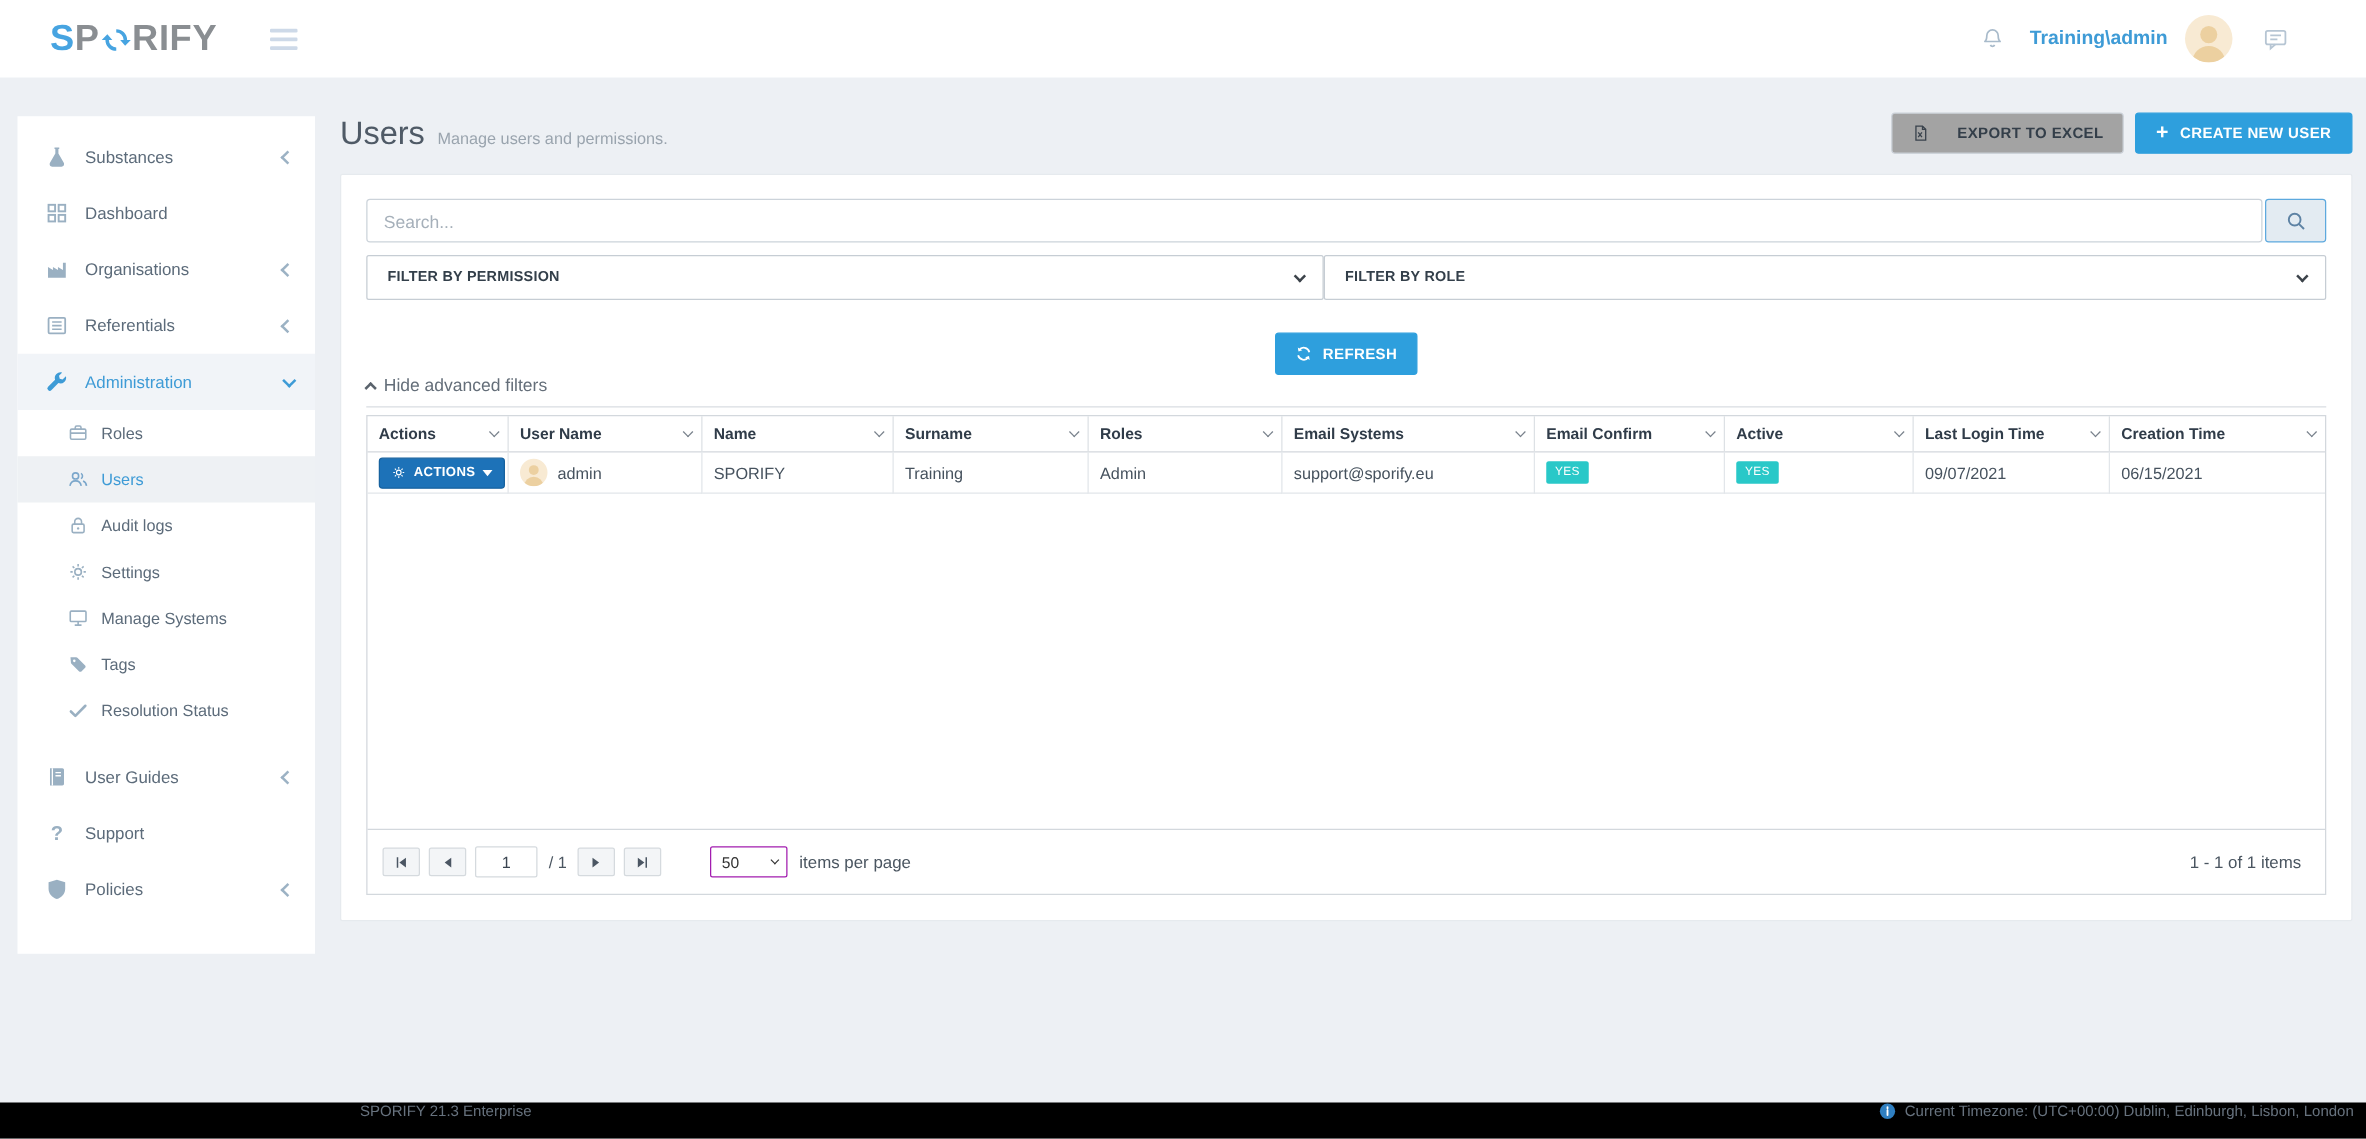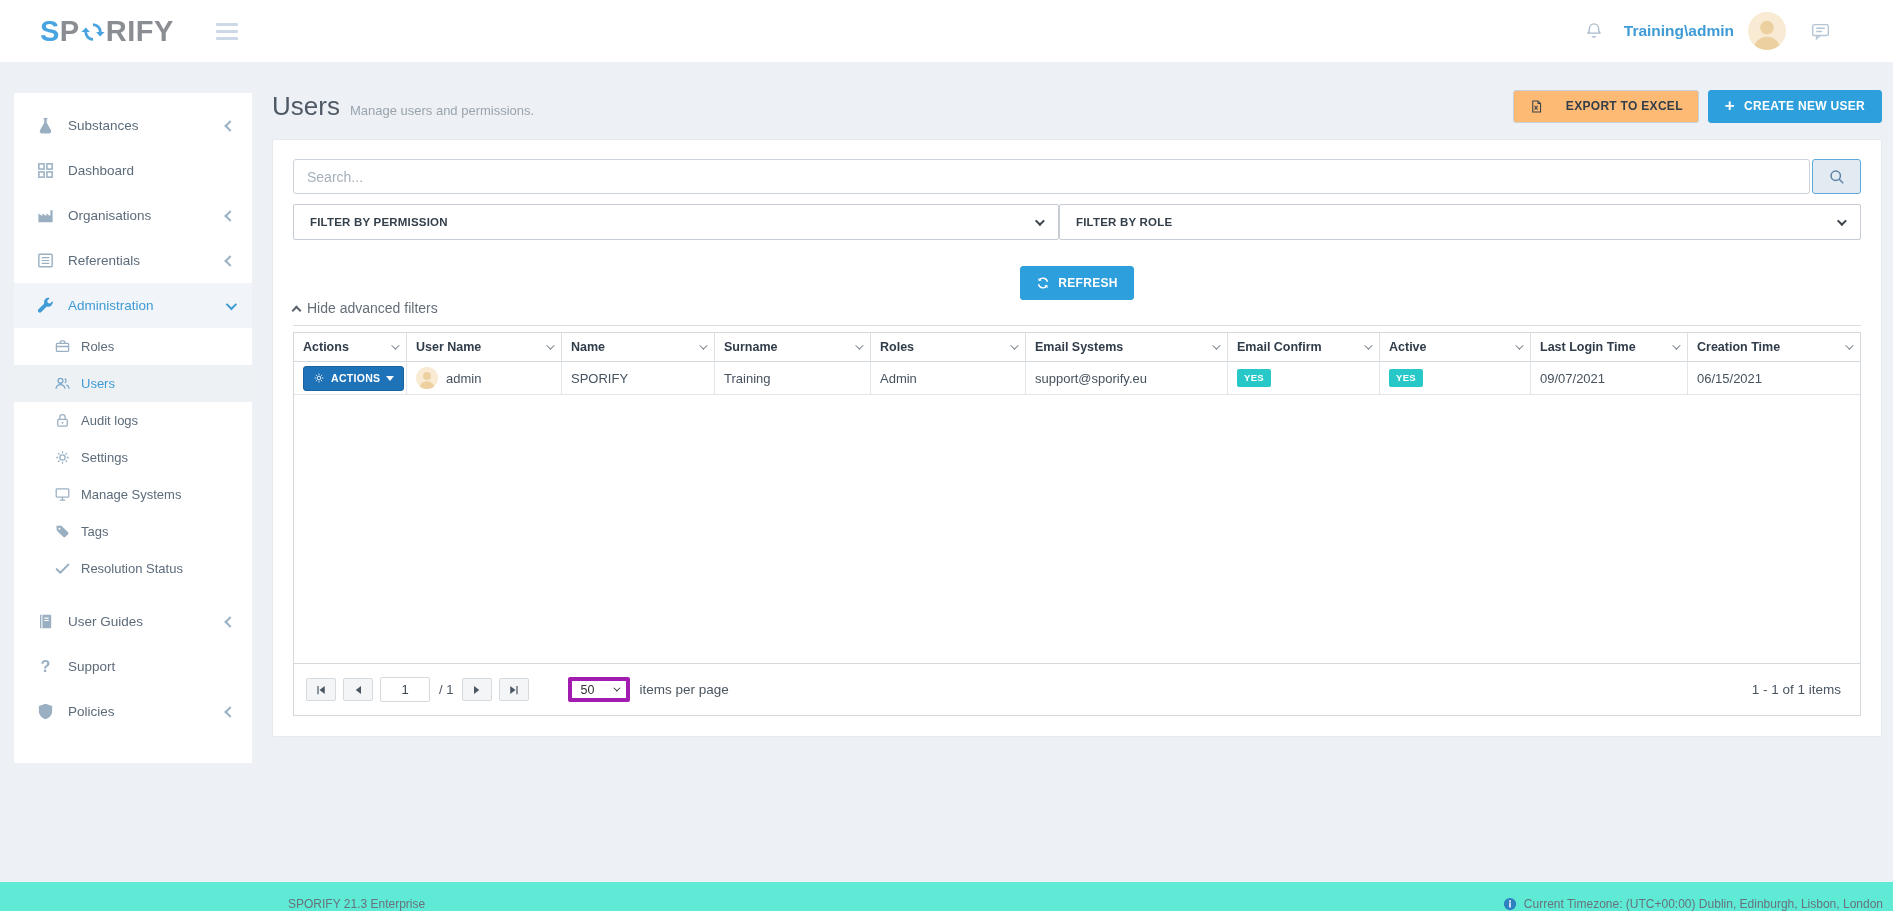--- a/index.html
+++ b/index.html
@@ -47,21 +47,21 @@
 
   
   .main{position:absolute;left:272px;top:62px;width:1610px}
   .page-head{display:flex;align-items:center;margin-top:27px;height:34px}
   .page-title{font-size:26px;color:#4f5a66;font-weight:400}
   .page-sub{font-size:13px;color:#9aa4ae;margin-left:10px;padding-top:8px}
   .head-actions{margin-left:auto;display:flex;gap:9px}
   .btn{height:33px;border-radius:3px;font-weight:bold;font-size:12px;letter-spacing:.3px;
        display:inline-flex;align-items:center;border:1px solid transparent;cursor:pointer;
        font-family:inherit;background:none}
-  .btn-export{background:#fdba74;border-color:#c9cfd6;color:#333e49;padding:0 15px;gap:22px}
+  .btn-export{background:#a3a3a3;border-color:#c9cfd6;color:#333e49;padding:0 15px;gap:22px}
   .btn-export .x-icon{color:#39424c}
   .btn-create{background:var(--accent);border-color:var(--accent);color:#fff;padding:0 16px;gap:9px}
   .plus{font-size:17px;font-weight:bold;line-height:1;margin-top:-2px}
 
   .card{background:#fff;margin-top:16px;border:1px solid #e6eaee;border-radius:2px;
         padding:19px 20px 20px}
   .search-row{display:flex}
   .search-input{flex:1;height:35px;border:1px solid #ccd3da;border-radius:3px;padding:0 13px;
                 font-size:14px;color:#3a4450;font-family:inherit;outline:none}
   .search-input::placeholder{color:#a6b0ba}
@@ -96,38 +96,38 @@
       border-bottom:1px solid #e2e6ea;font-size:13px;color:#46525e;overflow:hidden}
   .td:last-child{border-right:none}
   .actions-btn{background:var(--accent-dark);border:1px solid #17629f;color:#fff;border-radius:3px;
                height:25px;display:flex;align-items:center;gap:6px;font-size:10.5px;font-weight:bold;
                padding:0 9px;letter-spacing:.3px;cursor:pointer;font-family:inherit}
   .ab-icon{width:12px;height:12px}
   .ab-icon svg{width:100%;height:100%}
   .caret-down{width:0;height:0;border-left:4px solid transparent;border-right:4px solid transparent;
               border-top:5px solid #fff}
   .mini-avatar{width:22px;height:22px;margin-right:8px}
-  .badge{background:var(--badge-teal);color:#fff;font-size:9.5px;font-weight:bold;
+  .badge{background:var(--badge-teal);color:#fff;font-size:9.5px;font-weight:normal;
          padding:4px 7px;border-radius:2px;letter-spacing:.3px;line-height:1}
   .grid-filler{height:268px}
   .grid-pager{border-top:1px solid #d3d8dd;height:52px;display:flex;align-items:center;padding:0 12px}
   .pg-btn{width:30px;height:23px;background:#f3f5f7;border:1px solid #d5dade;border-radius:2px;
           display:flex;align-items:center;justify-content:center;color:#4b5663;margin-right:7px;cursor:pointer}
   .pg-input{width:50px;height:25px;border:1px solid #d5dade;border-radius:2px;text-align:center;
             font-size:13px;color:#3a4450;margin-right:9px;font-family:inherit;outline:none}
   .pg-of{font-size:13px;color:#4a5560;margin-right:9px}
-  .pg-size{width:62px;height:25px;border:4px solid #a21caf;border-radius:2px;display:flex;
+  .pg-size{width:62px;height:25px;border:1px solid #a21caf;border-radius:2px;display:flex;
            align-items:center;padding:0 8px;font-size:12.5px;color:#333;margin:0 9px 0 32px;cursor:pointer}
   .pg-size .sel-caret{width:5px;height:5px;border-width:0 1.7px 1.7px 0;border-color:#333}
   .pg-label{font-size:13.5px;color:#4a5560}
   .pg-summary{margin-left:auto;font-size:13.5px;color:#4a5560;padding-right:7px}
 
   
-  .footer{position:absolute;left:0;bottom:0;width:100%;height:29px;background:#5eead4;
-          display:flex;align-items:flex-end;padding:0 10px 0 288px;font-size:12px;color:#67727e}
+  .footer{position:absolute;left:0;bottom:0;width:100%;height:29px;background:#000000;
+          display:flex;align-items:flex-start;padding:0 10px 0 288px;font-size:12px;color:#67727e}
   .f-right{margin-left:auto;display:flex;align-items:center;gap:7px}
 </style>
 </head>
 <body>
 
 <header class="topbar">
   <div class="logo">
     <span class="blue">S</span>
       <span>P</span>
       <span class="sync">

